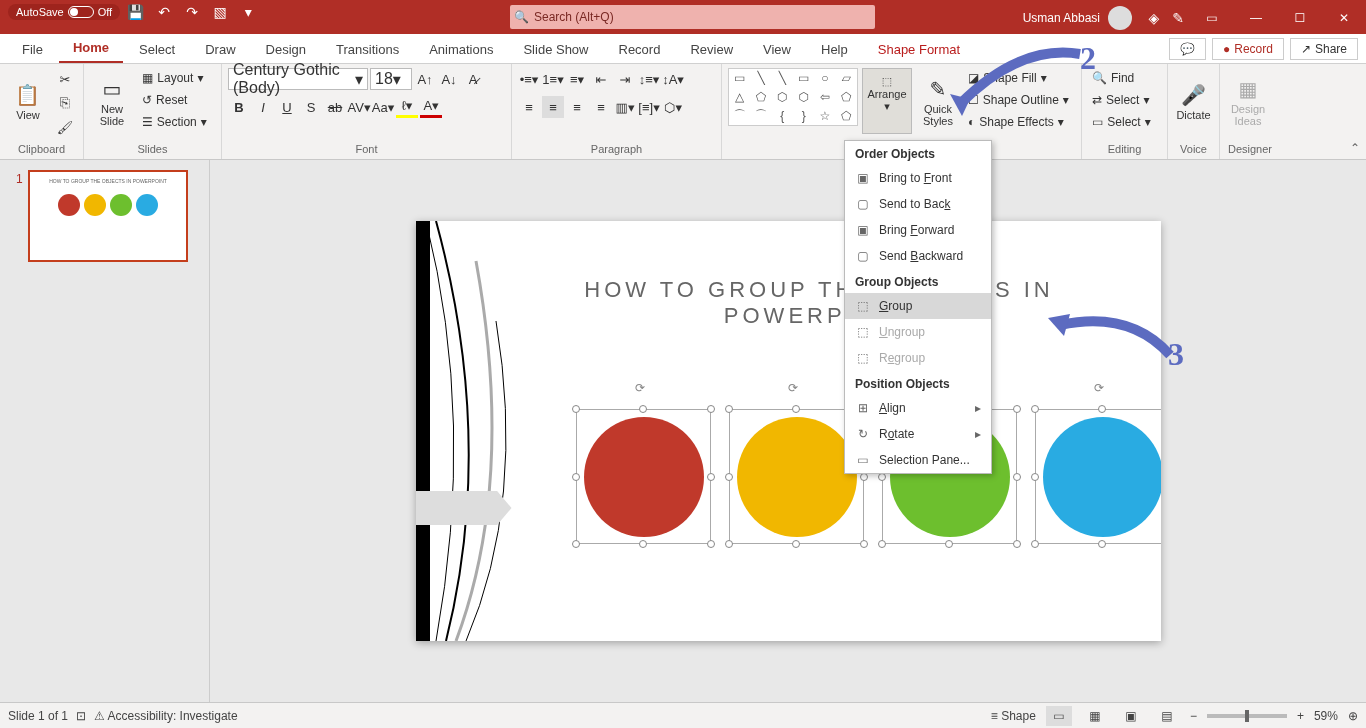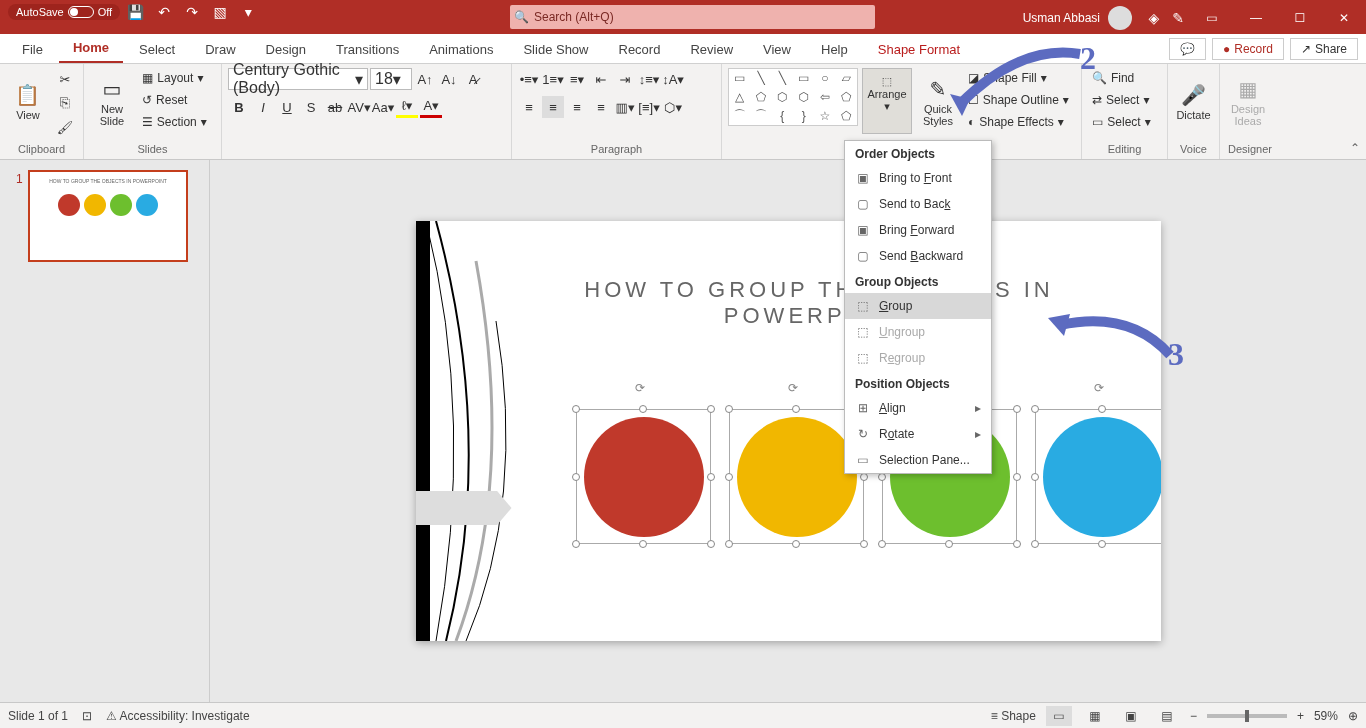--- a/index.html
+++ b/index.html
@@ -77,21 +77,21 @@
 .dropdown .item .mi{width:16px;height:16px;display:flex;align-items:center;justify-content:center;font-size:12px;color:#666;}
 .dropdown .item.highlight{background:#d8d8d8;}
 .dropdown .item.disabled{color:#aaa;}
 .dropdown .item .chev{margin-left:auto;color:#666;}
 
 
 .anno{position:absolute;font-family:"Comic Sans MS",cursive;font-size:32px;color:#5c6bc0;font-weight:bold;z-index:60;}
 .anno-arrow{position:absolute;z-index:55;}
 
 
-.statusbar{position:absolute;left:0;right:0;bottom:0;height:26px;background:#f3f2f1;border-top:1px solid #c8c8c8;display:flex;align-items:center;font-size:12px;color:#444;padding:0 8px;gap:14px;}
+.statusbar{position:absolute;left:0;right:0;bottom:0;height:26px;background:#f3f2f1;border-top:1px solid #c8c8c8;display:flex;align-items:center;font-size:12px;color:#444;padding:0 8px;gap:8px;}
 .statusbar .right{margin-left:auto;display:flex;align-items:center;gap:10px;}
 .view-btn{width:26px;height:20px;display:flex;align-items:center;justify-content:center;border:1px solid transparent;}
 .view-btn.active{background:#ddd;}
 .zoom-slider{width:80px;height:4px;background:#bbb;position:relative;}
 .zoom-slider::after{content:"";position:absolute;left:38px;top:-4px;width:4px;height:12px;background:#666;}
 u{text-decoration:underline;}
 </style>
 </head>
 <body>
 
@@ -195,20 +195,21 @@
         <div class="sq">S</div>
         <div class="sq">
             <s>ab</s>
           </div>
         <div class="sq">AV▾</div>
         <div class="sq">Aa▾</div>
         <div class="sq" style="border-bottom:3px solid #ff0">ℓ▾</div>
         <div class="sq" style="border-bottom:3px solid #c00">A▾</div>
       </div>
     </div>
+    <div class="group-label">Font</div>
   </div>
 
   <div class="group" style="width:210px">
     <div class="group-body" style="flex-direction:column;gap:6px">
       <div class="font-row">
         <div class="sq">•≡▾</div>
         <div class="sq">1≡▾</div>
         <div class="sq">≡▾</div>
         <div class="sq">⇤</div>
         <div class="sq">⇥</div>

